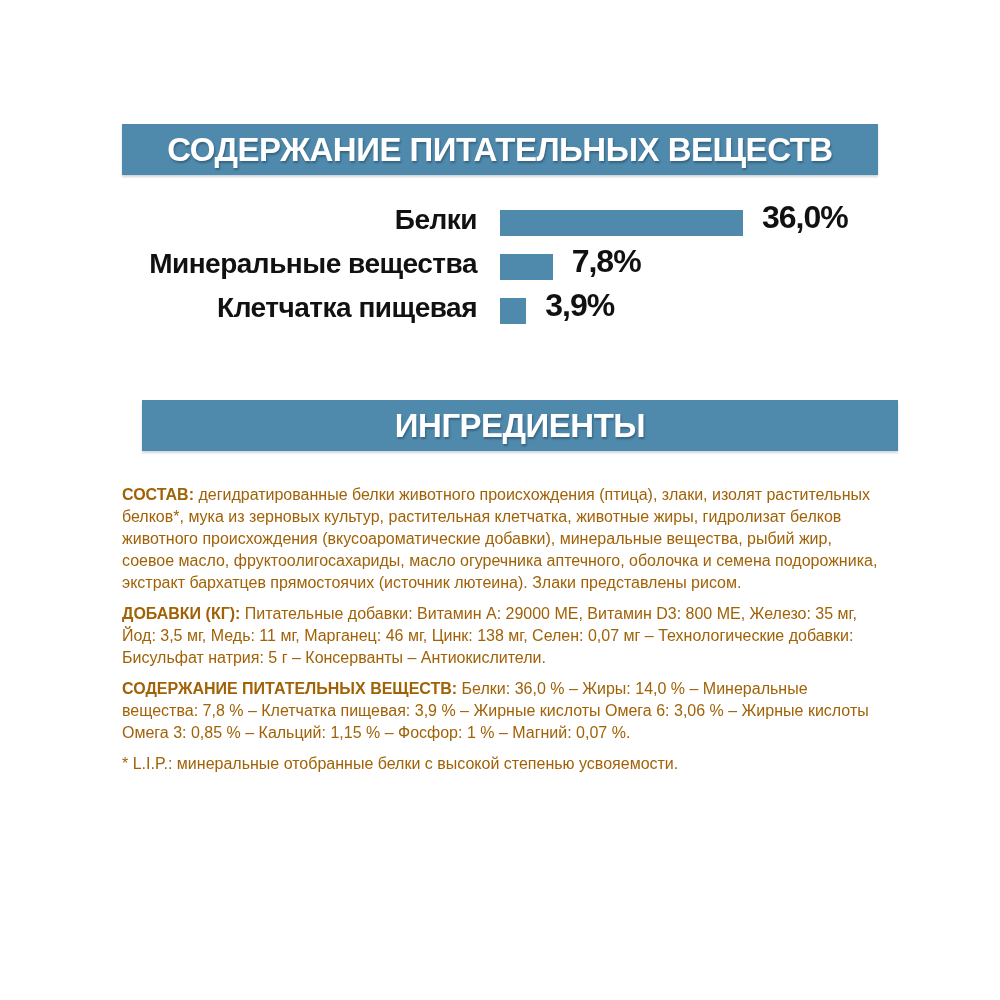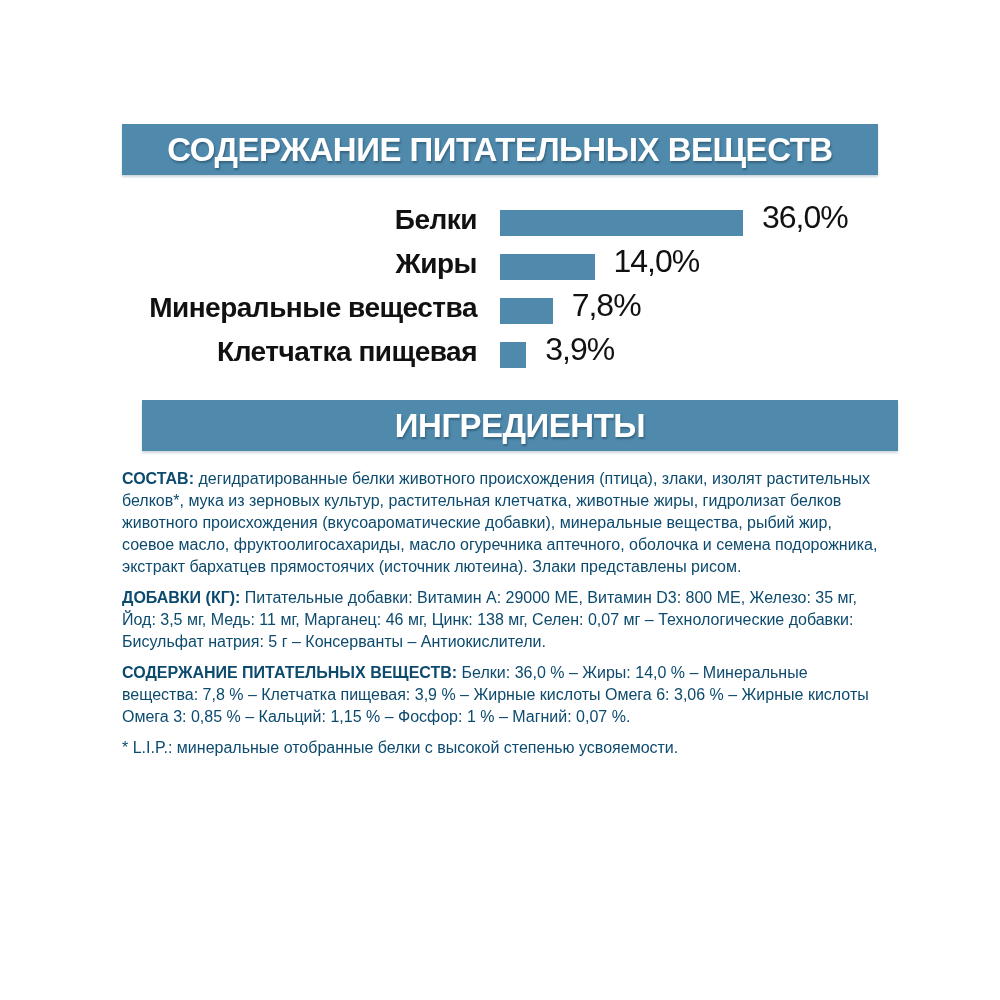--- a/index.html
+++ b/index.html
@@ -55,61 +55,56 @@
     white-space: nowrap;
     color: #111111;
   }
   .chart-bar {
     height: 26px;
     background: #4f89ac;
     flex: 0 0 auto;
   }
   .chart-value {
     margin-left: 19px;
-    font-weight: normal;
+    font-weight: bold;
     font-size: 32px;
     letter-spacing: -1px;
     white-space: nowrap;
     color: #111111;
     margin-top: 24px;
   }
 
   .textblock {
     position: absolute;
     top: 451px;
     left: 122px;
     width: 756px;
-    padding-top: 17px;
+    padding-top: 33px;
     font-size: 16px;
     line-height: 22px;
-    color: #0c4a6e;
+    color: #a16207;
   }
   .textblock p { margin: 0; }
   .textblock p + p { margin-top: 9px; }
   .textblock .lead { font-weight: bold; }
 </style>
 </head>
 <body>
 
 <div class="page">
 
   <div class="banner" id="banner-nutrients" style="background: rgb(79, 137, 172);">
     <span class="banner-title">СОДЕРЖАНИЕ ПИТАТЕЛЬНЫХ ВЕЩЕСТВ</span>
   </div>
 
   <div class="chart">
     <div class="chart-row">
       <div class="chart-label">Белки</div>
       <div class="chart-bar" style="width: 243px; background: rgb(79, 137, 172);"></div>
       <div class="chart-value">36,0%</div>
-    </div>
-    <div class="chart-row">
-      <div class="chart-label">Жиры</div>
-      <div class="chart-bar" style="width: 94.5px; background: rgb(79, 137, 172);"></div>
-      <div class="chart-value">14,0%</div>
     </div>
     <div class="chart-row">
       <div class="chart-label">Минеральные вещества</div>
       <div class="chart-bar" style="width: 52.65px; background: rgb(79, 137, 172);"></div>
       <div class="chart-value">7,8%</div>
     </div>
     <div class="chart-row">
       <div class="chart-label">Клетчатка пищевая</div>
       <div class="chart-bar" style="width: 26.325px; background: rgb(79, 137, 172);"></div>
       <div class="chart-value">3,9%</div>

